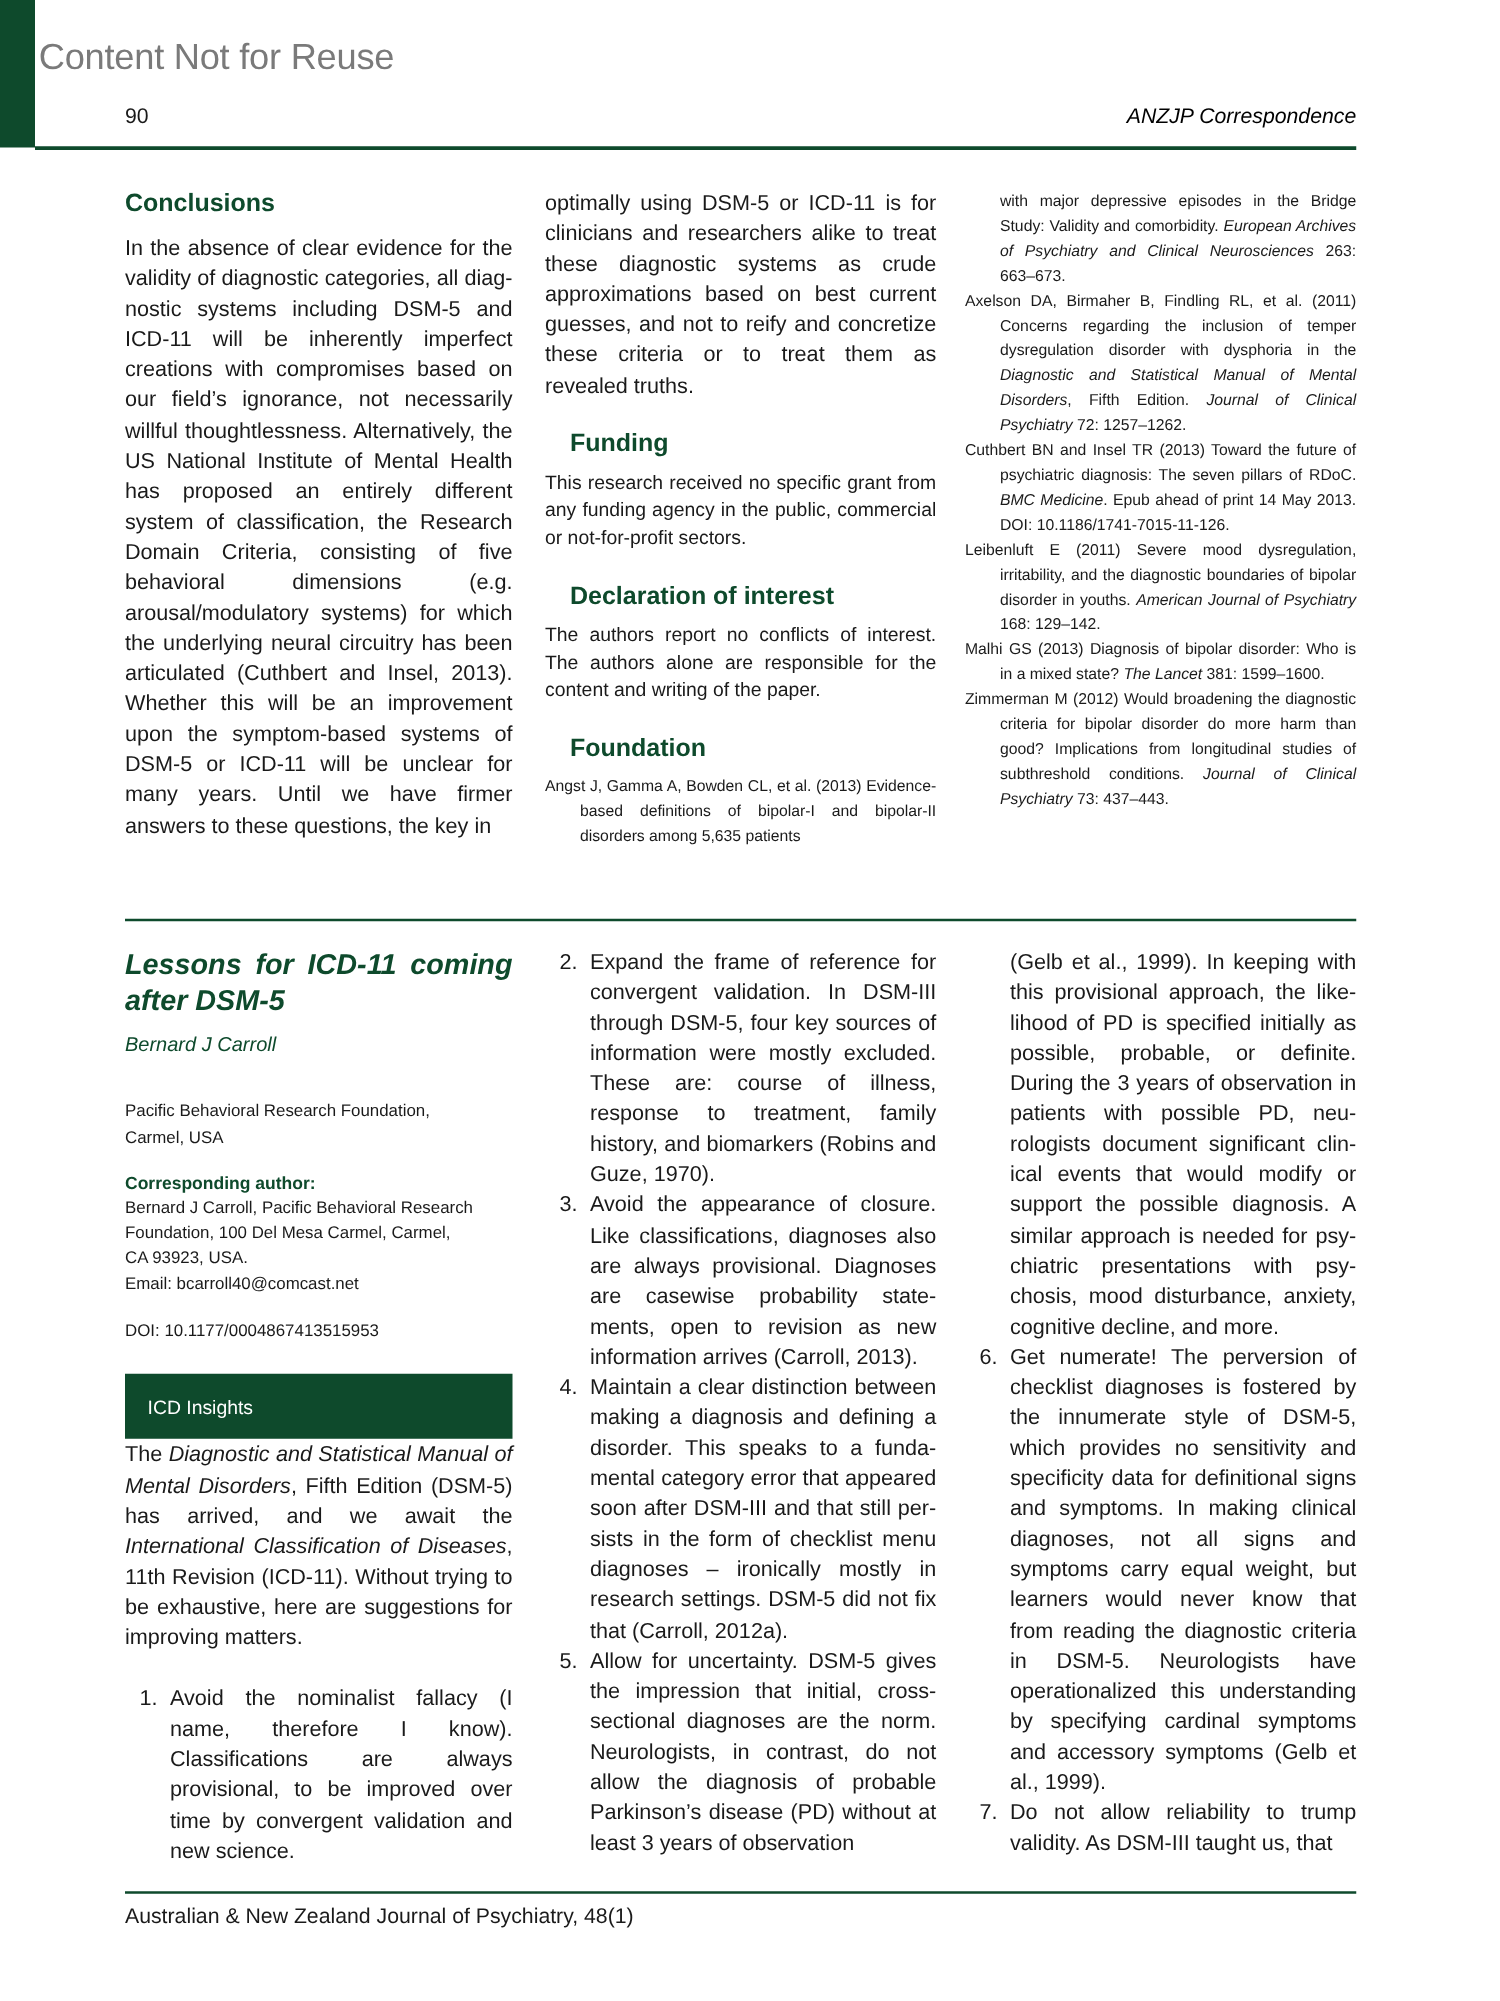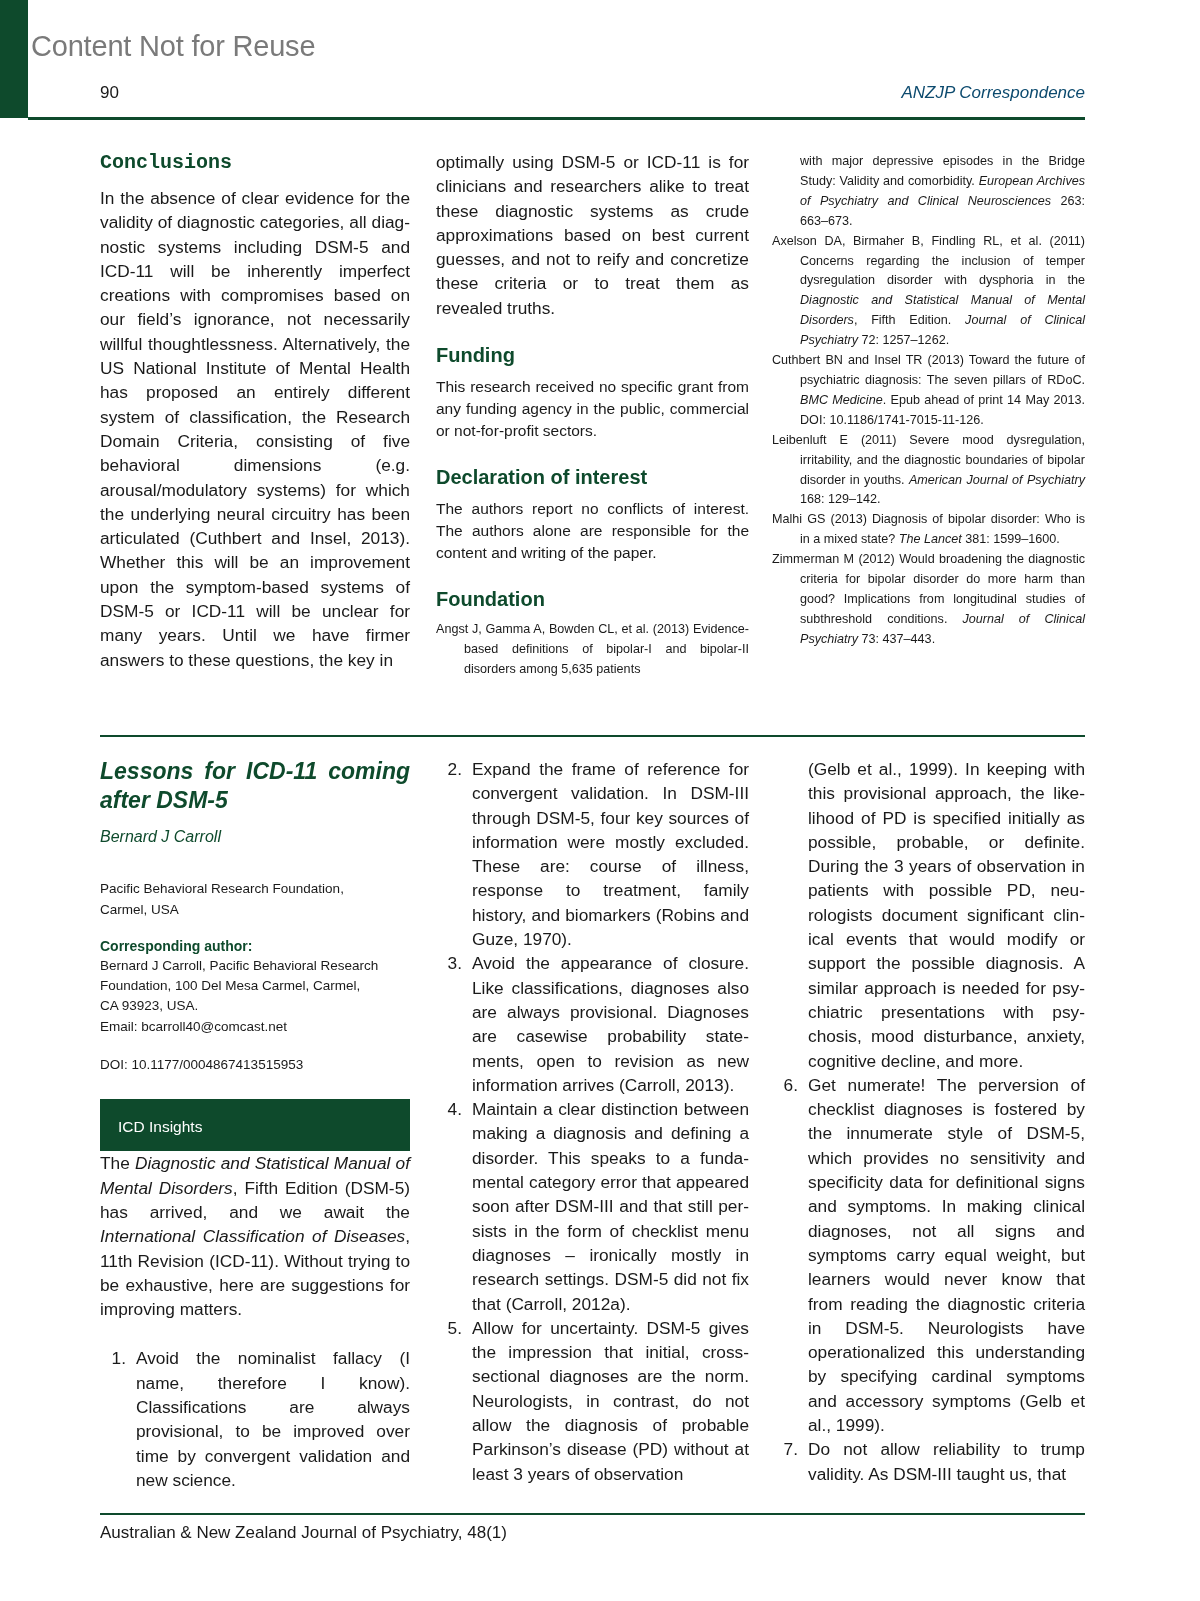--- a/index.html
+++ b/index.html
@@ -2,32 +2,32 @@
 <html><head>
 <meta charset="utf-8">
 <style>
   * { box-sizing: border-box; margin: 0; padding: 0; }
   html, body { width: 1200px; height: 1601px; background: #ffffff; overflow: hidden; }
   body { position: relative; font-family: "Liberation Sans", sans-serif; color: #1a1a1a; }
 
   .side-bar { position: absolute; left: 0; top: 0; width: 28px; height: 118px; background: #0e4a2c; }
   .watermark { position: absolute; left: 31px; top: 30px; font-size: 29px; color: #7a7a7a; font-family: "Liberation Sans", sans-serif; letter-spacing: -0.2px; }
   .page-num { position: absolute; left: 100px; top: 83px; font-size: 17px; color: #1a1a1a; }
-  .running-head { position: absolute; right: 115px; top: 83px; font-size: 17px; font-style: italic; color: #0c4a6e; }
+  .running-head { position: absolute; right: 115px; top: 83px; font-size: 17px; font-style: italic; color: #000000; }
   .head-rule { position: absolute; left: 28px; top: 117px; width: 1057px; height: 3px; background: #0e4a2c; }
 
   .col { position: absolute; font-size: 17.3px; line-height: 24.3px; text-align: justify; hyphens: manual; }
   .col p { margin: 0; }
   .h-green { color: #0e4a2c; font-weight: bold; font-size: 20px; line-height: 26px; }
 
   
   .c1 { left: 100px; top: 150px; width: 310px; }
   .c2 { left: 436px; top: 150px; width: 313px; }
   .c3 { left: 772px; top: 152px; width: 313px; }
-  .c2 .h-green { margin-top: 22px; margin-bottom: 8px; }
+  .c2 .h-green { margin-top: 22px; margin-bottom: 8px; margin-left: 20px; }
   .c2 .small-p { font-size: 15.5px; line-height: 22px; }
   .ref-list { font-size: 12.6px; line-height: 19.9px; text-align: justify; }
   .ref { padding-left: 28px; text-indent: -28px; }
   .ref.cont { padding-left: 28px; text-indent: 0; }
 
   .mid-rule { position: absolute; left: 100px; top: 735px; width: 985px; height: 2px; background: #0e4a2c; }
 
   
   .b1 { left: 100px; top: 757px; width: 310px; }
   .art-title { color: #0e4a2c; font-weight: bold; font-size: 23px; line-height: 29px; font-style: italic; }
@@ -52,21 +52,21 @@
 </head>
 <body>
 
 <div class="side-bar"></div>
 <div class="watermark">Content Not for Reuse</div>
 <div class="page-num">90</div>
 <div class="running-head">ANZJP Correspondence</div>
 <div class="head-rule"></div>
 
 <div class="col c1">
-  <div class="h-green" style="margin-bottom:10px;font-family:Liberation Mono, monospace;">Conclusions</div>
+  <div class="h-green" style="margin-bottom:10px;">Conclusions</div>
   <p>In the absence of clear evidence for the validity of diagnostic categories, all diag­nostic systems including DSM-5 and ICD-11 will be inherently imperfect creations with compromises based on our field’s ignorance, not necessarily willful thoughtlessness. Alternatively, the US National Institute of Mental Health has proposed an entirely differ­ent system of classification, the Research Domain Criteria, consisting of five behavioral dimensions (e.g. arousal/modulatory systems) for which the underlying neural circuitry has been articulated (Cuthbert and Insel, 2013). Whether this will be an improvement upon the symptom-based systems of DSM-5 or ICD-11 will be unclear for many years. Until we have firmer answers to these questions, the key in</p>
 </div>
 
 <div class="col c2">
   <p>optimally using DSM-5 or ICD-11 is for clinicians and researchers alike to treat these diagnostic systems as crude approximations based on best current guesses, and not to reify and concretize these criteria or to treat them as revealed truths.</p>
   <div class="h-green">Funding</div>
   <p class="small-p">This research received no specific grant from any funding agency in the public, com­mercial or not-for-profit sectors.</p>
   <div class="h-green">Declaration of interest</div>
   <p class="small-p">The authors report no conflicts of inter­est. The authors alone are responsible for the content and writing of the paper.</p>
   <div class="h-green">Foundation</div>

